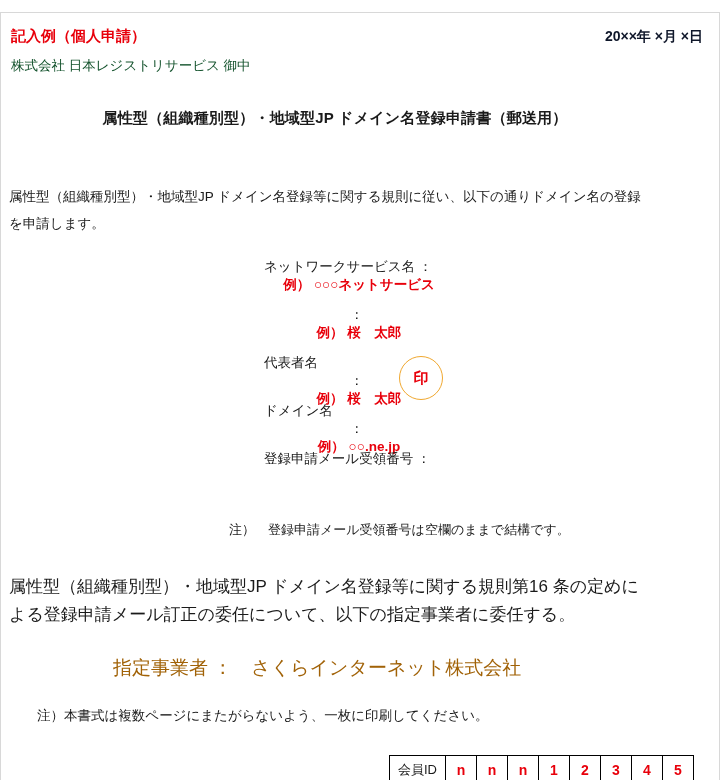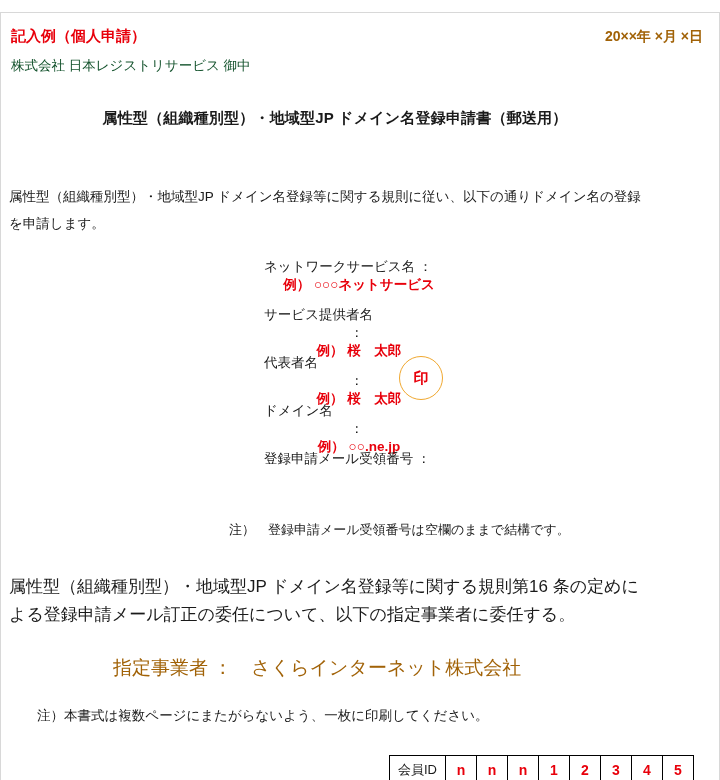--- a/index.html
+++ b/index.html
@@ -36,21 +36,21 @@
   }
   .sample-label {
     font-size: 15px;
     font-weight: bold;
     color: #e8000b;
     letter-spacing: 0px;
   }
   .date-label {
     font-size: 14px;
     font-weight: bold;
-    color: #a16207;
+    color: #0f172a;
     margin-right: 8px;
   }
   .addressee {
     position: absolute;
     left: 10px; top: 44px;
     font-size: 13.5px;
     color: #14532d;
   }
   .doc-title {
     position: absolute;
@@ -197,21 +197,20 @@
 
   <div class="fields">
 
     <div class="field-row">
       <span class="field-label">ネットワークサービス名 ：</span>
       <span class="field-colon"></span>
       <span class="field-value">例） ○○○ネットサービス</span>
     </div>
 
     <div class="field-row">
-      <span class="field-label">サービス提供者名</span>
       <span class="field-colon">：</span>
       <span class="field-value">例） 桜　太郎</span>
     </div>
 
     <div class="field-row">
       <span class="field-label">代表者名</span>
       <span class="field-colon">：</span>
       <span class="field-value">例） 桜　太郎</span>
       <span class="seal">印</span>
     </div>

